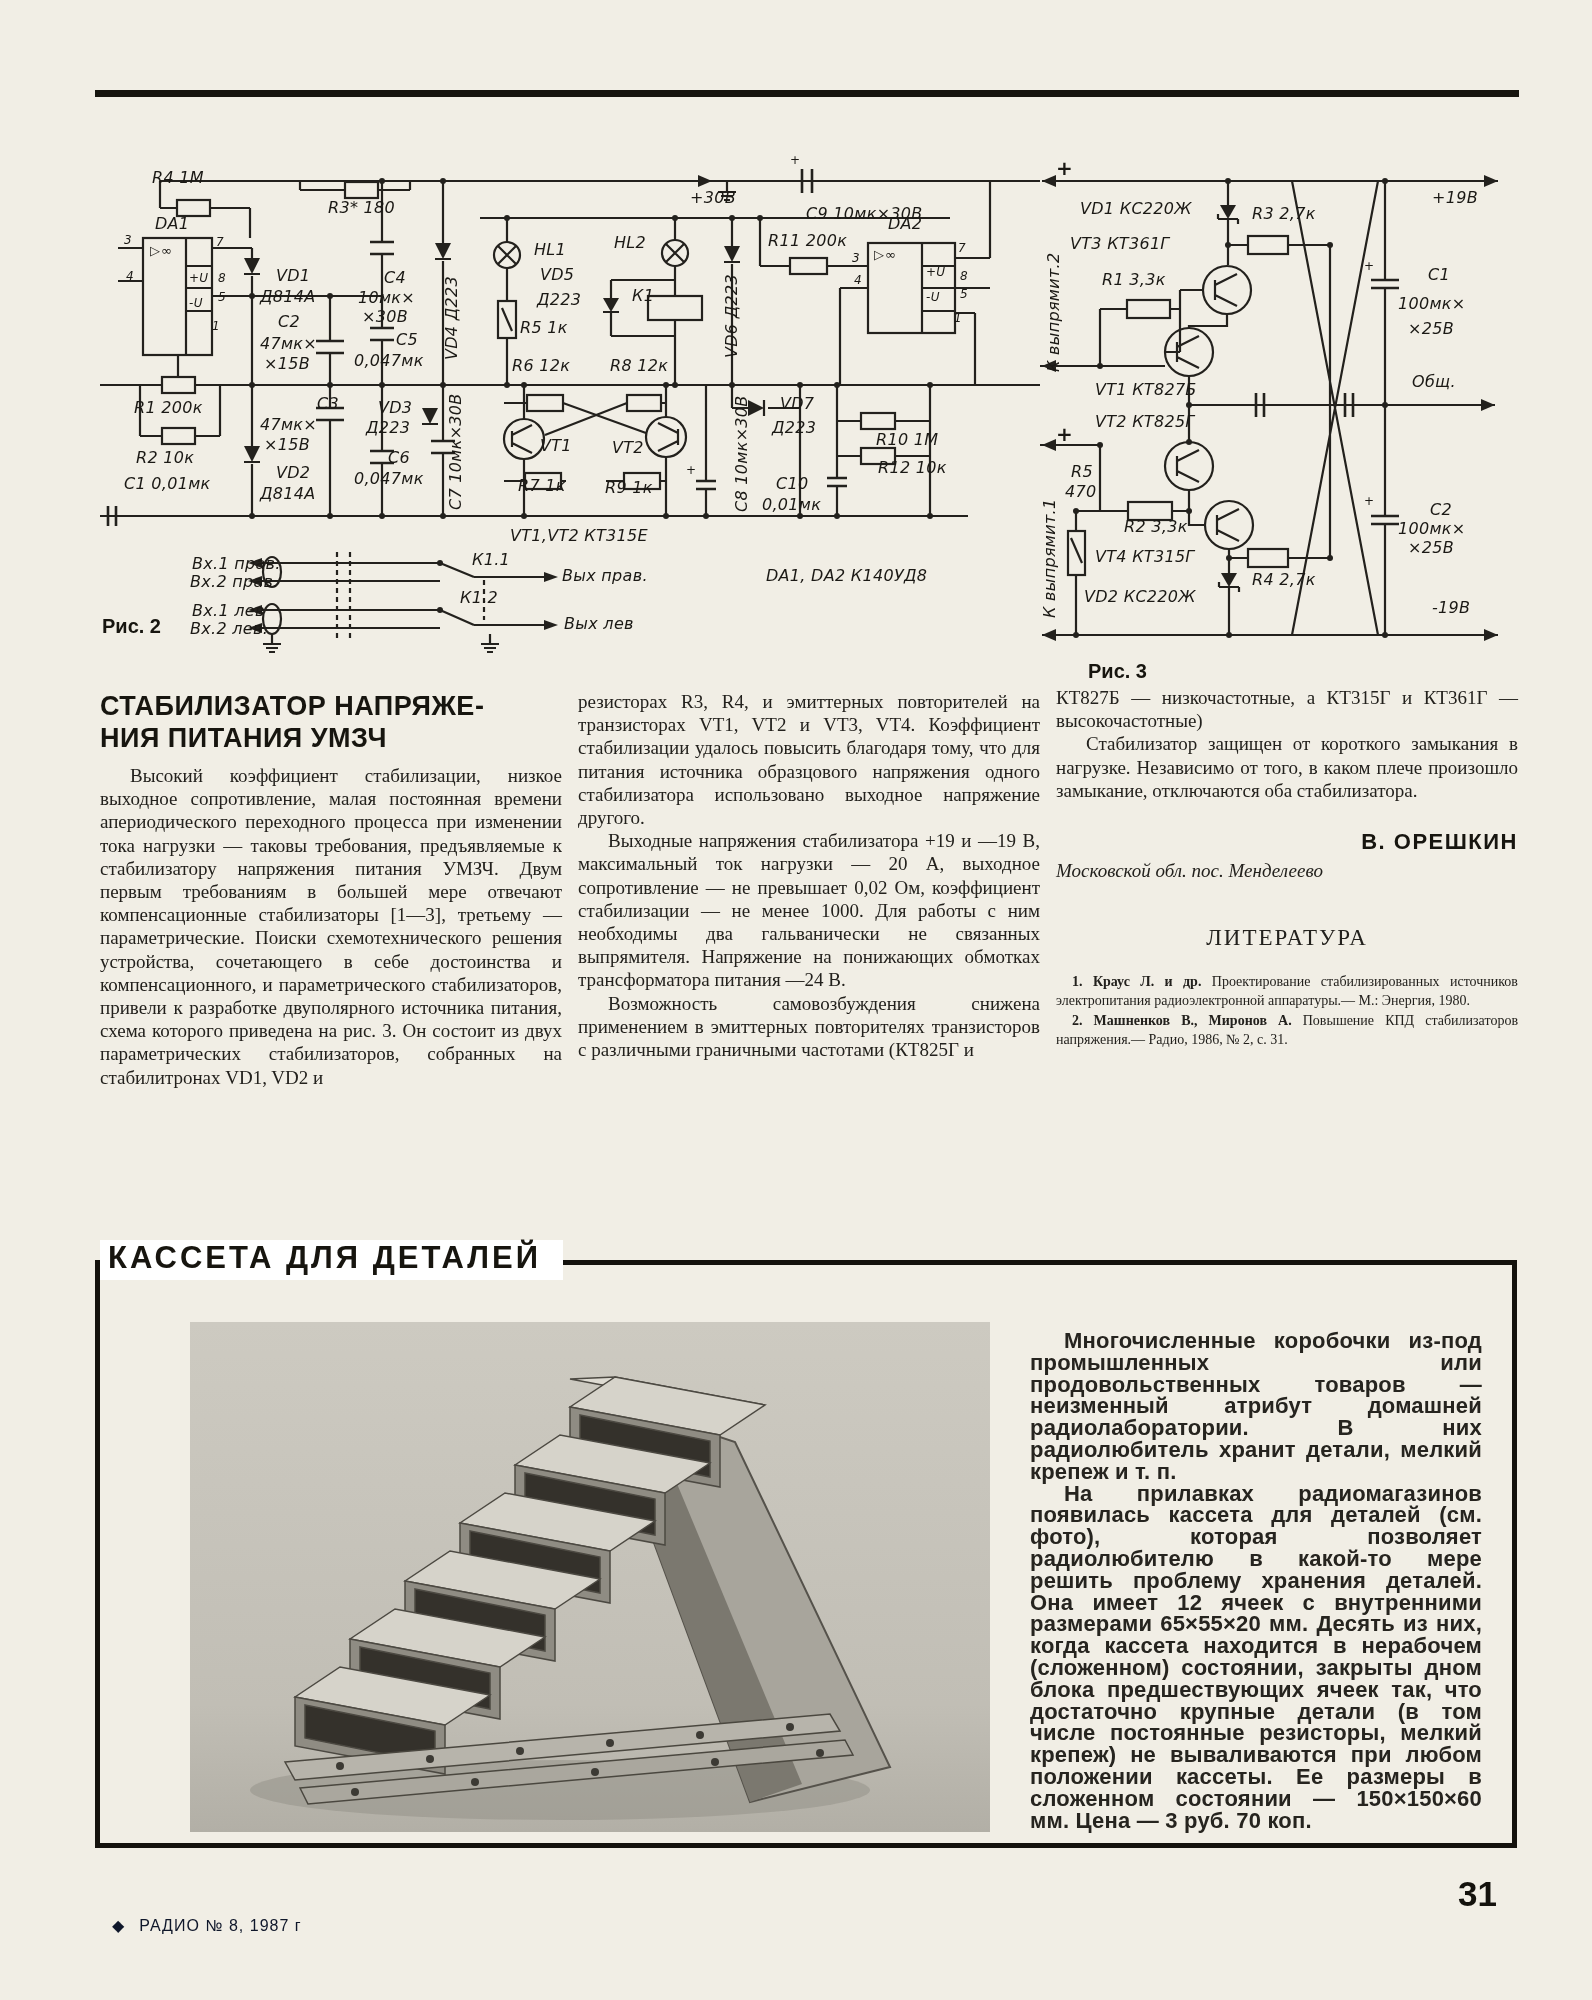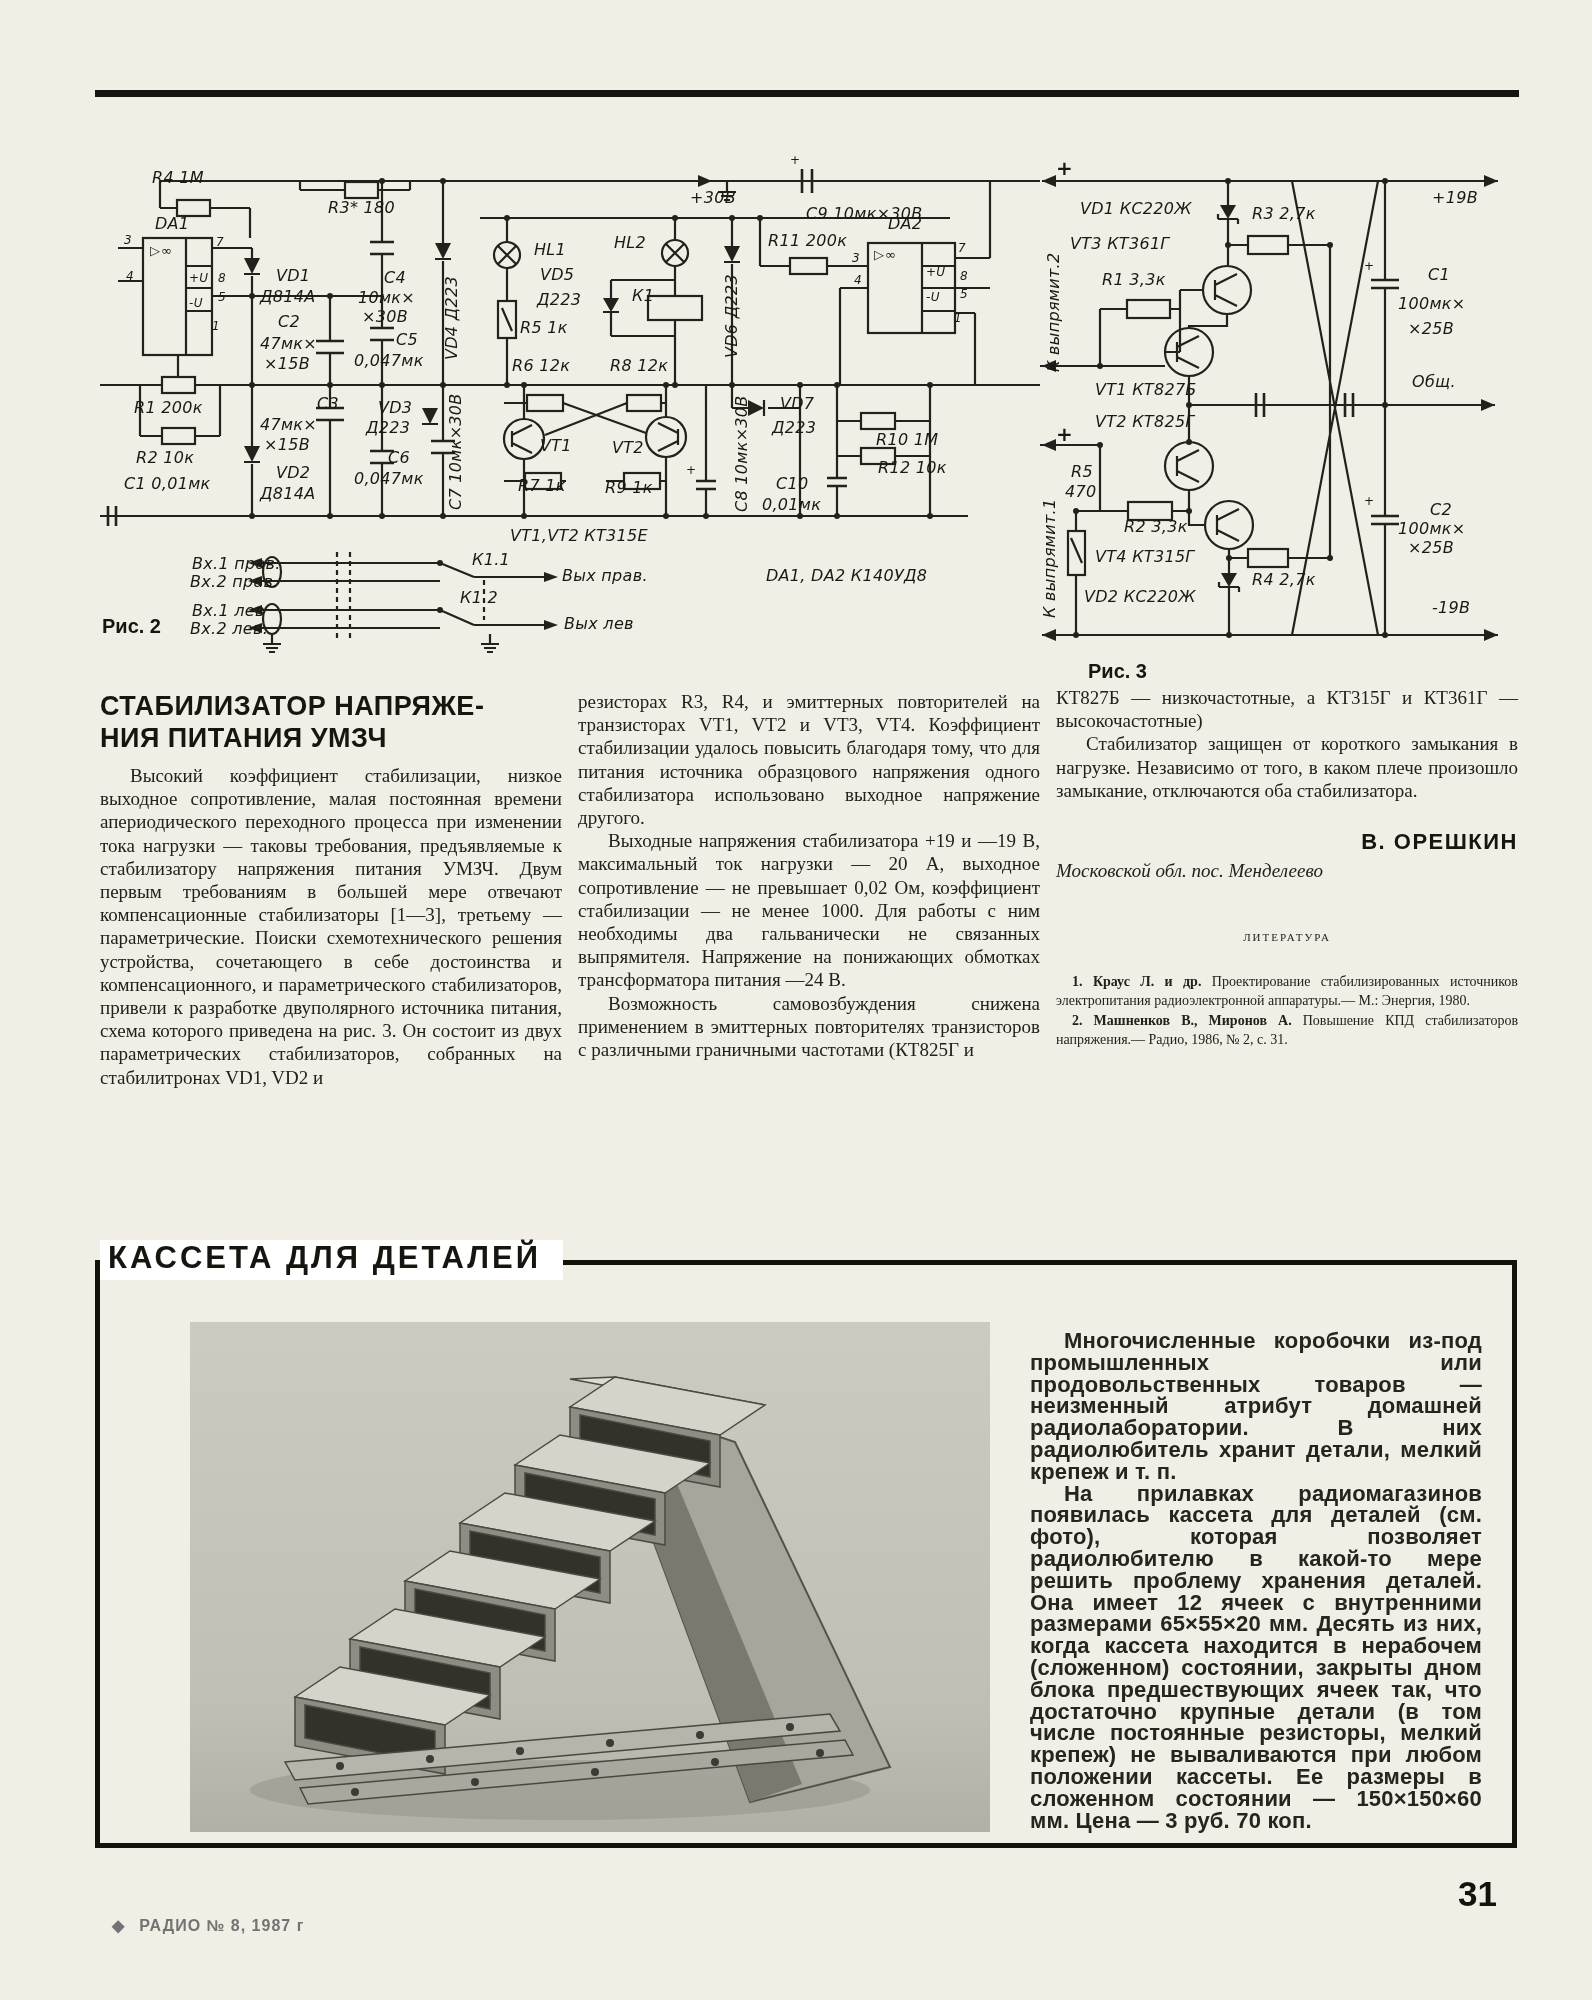--- a/index.html
+++ b/index.html
@@ -25,42 +25,42 @@
   .col1{left:100px;}
   .col2{left:578px;}
   .col3{left:1056px;top:686px;}
   .article-title{font-family:"Liberation Sans",sans-serif;font-weight:bold;font-size:27px;
                  line-height:32px;letter-spacing:.5px;margin:0 0 10px 0;color:#17150f;}
   .body-p{margin:0;}
   .indent{text-indent:30px;}
   .author{margin-top:28px;text-align:right;font-family:"Liberation Sans",sans-serif;
           font-weight:bold;font-size:22px;letter-spacing:1.5px;color:#17150f;}
   .author-loc{margin-top:6px;font-style:italic;font-size:19px;text-align:left;}
-  .lit-heading{margin-top:44px;text-align:center;font-size:11px;letter-spacing:2px;}
+  .lit-heading{margin-top:44px;text-align:center;font-size:23px;letter-spacing:2px;}
   .refs{margin-top:22px;}
   .ref{margin:0;font-size:14px;line-height:19.5px;text-align:justify;text-indent:16px;}
   .ref b{font-weight:bold;}
 
   
   .cassette-box{position:absolute;left:95px;top:1260px;width:1412px;height:578px;
                 border:5px solid #14120d;}
   .cassette-headline{position:absolute;left:100px;top:1240px;background:#ffffff;
                      padding:0 22px 4px 8px;font-family:"Liberation Sans",sans-serif;
                      font-weight:bold;font-size:31px;letter-spacing:3px;white-space:nowrap;
                      color:#17150f;}
   .photo{position:absolute;left:190px;top:1322px;width:800px;height:510px;}
   .cassette-text{position:absolute;left:1030px;top:1330px;width:452px;
                  font-family:"Liberation Sans",sans-serif;font-weight:bold;font-size:22px;
                  line-height:21.8px;text-align:justify;letter-spacing:.2px;color:#26241f;}
   .cassette-text .indent{text-indent:34px;}
   .cassette-text p{margin:0;}
 
   
   .footer-left{position:absolute;left:112px;top:1916px;font-family:"Liberation Sans",sans-serif;
-               font-weight:bold;font-size:16px;letter-spacing:1px;color:#737373;}
+               font-weight:normal;font-size:16px;letter-spacing:1px;color:#0f172a;}
   .footer-left .dia{margin-right:14px;}
   .page-num{position:absolute;left:1458px;top:1874px;font-family:"Liberation Sans",sans-serif;
             font-weight:bold;font-size:35px;color:#14120d;}
 </style>
 </head>
 <body>
 
 <div class="page">
   <div class="top-rule"></div>
 

